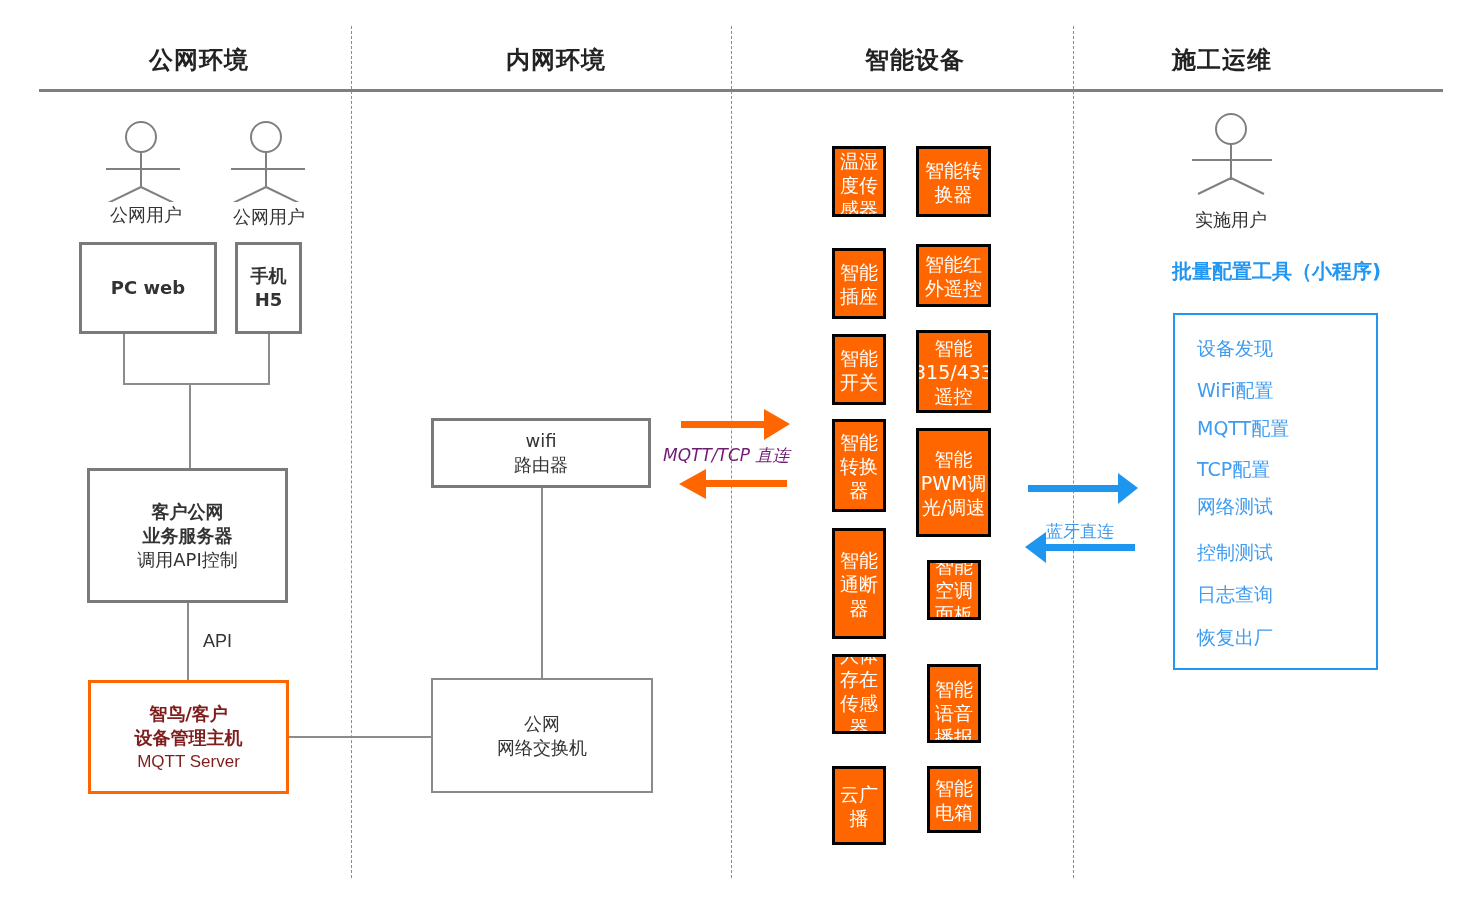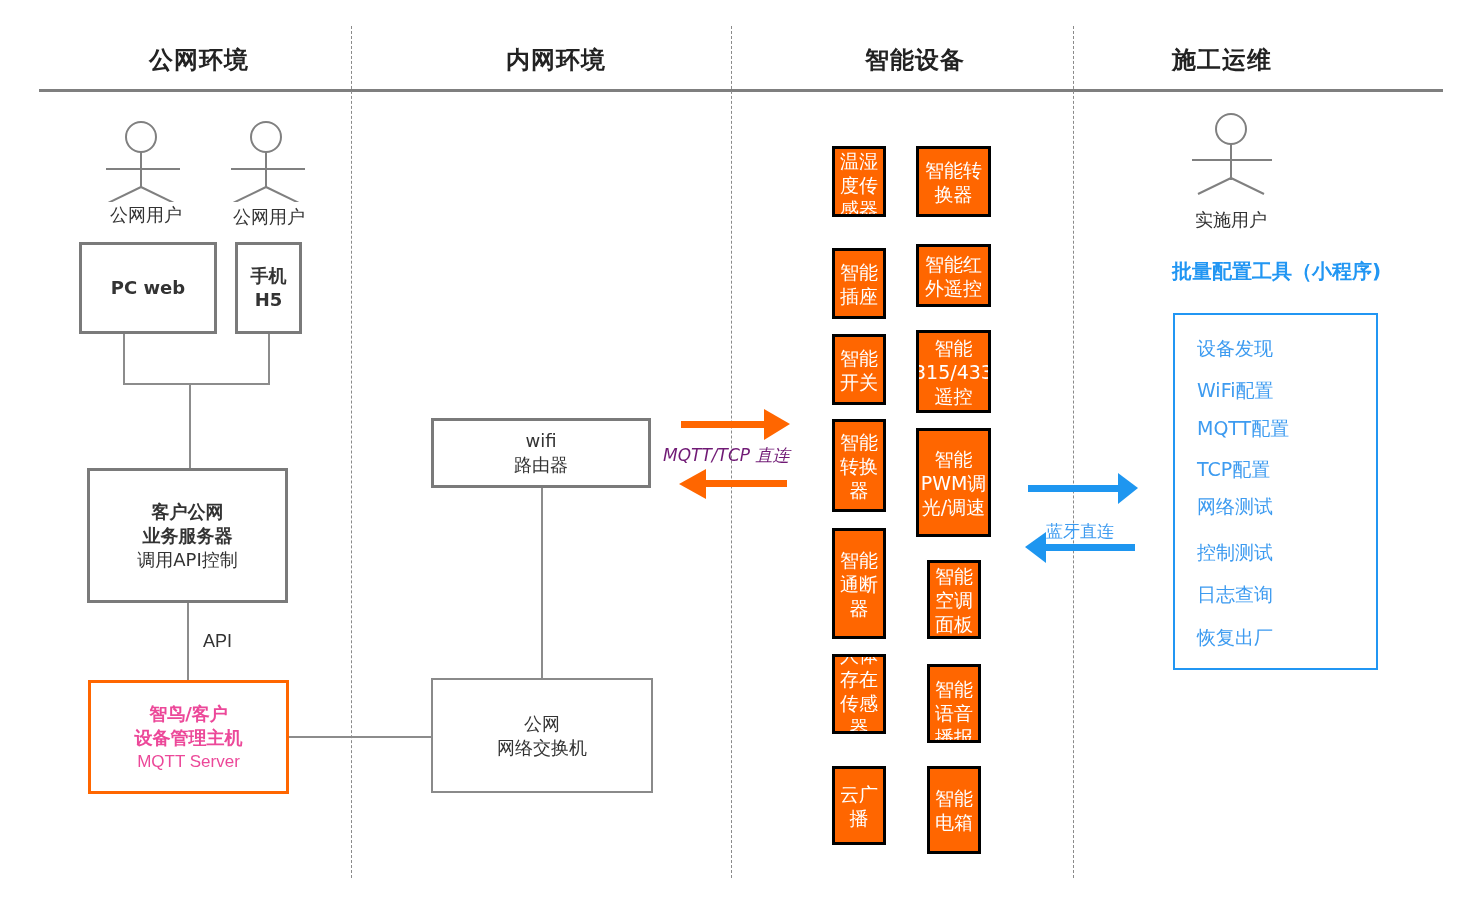--- a/index.html
+++ b/index.html
@@ -77,21 +77,21 @@
 
 <div class="box gray-thick" style="left:87px;top:468px;width:201px;height:135px;">
   <span class="b t18">客户公网</span>
   <span class="b t18">业务服务器</span>
   <span class="t18" style="font-family:'DejaVu Sans',sans-serif;">调用API控制</span>
 </div>
 
 <div class="line" style="left:187px;top:603px;width:2px;height:78px;"></div>
 <div class="abs" style="left:203px;top:631px;font-size:18px;">API</div>
 
-<div class="box orange-box" style="left:88px;top:680px;width:201px;height:114px;color:#ec4899;">
+<div class="box orange-box" style="left:88px;top:680px;width:201px;height:114px;color:#7f1d1d;">
   <span class="b t18">智鸟/客户</span>
   <span class="b t18">设备管理主机</span>
   <span class="t17">MQTT Server</span>
 </div>
 
 <div class="line" style="left:289px;top:736px;width:143px;height:2px;"></div>
 
 <div class="box" style="left:431px;top:418px;width:220px;height:70px;border:3px solid #7a7a7a;border-radius:0;">
   <span class="t18" style="font-family:'DejaVu Sans',sans-serif;">wifi</span>
   <span class="t18" style="font-family:'DejaVu Sans',sans-serif;">路由器</span>
@@ -141,27 +141,27 @@
   </div>
 <div class="dev" style="left:916px;top:244px;width:75px;height:63px;">
     <span>智能红外遥控</span>
   </div>
 <div class="dev" style="left:916px;top:330px;width:75px;height:83px;">
     <span>智能315/433遥控</span>
   </div>
 <div class="dev" style="left:916px;top:428px;width:75px;height:109px;">
     <span>智能PWM调光/调速</span>
   </div>
-<div class="dev" style="left:927px;top:560px;width:54px;height:79px;">
+<div class="dev" style="left:927px;top:560px;width:54px;height:60px;">
     <span>智能空调面板</span>
   </div>
 <div class="dev" style="left:927px;top:664px;width:54px;height:79px;align-items:flex-start;">
     <span style="margin-top:10px;display:block;">智能语音播报</span>
   </div>
-<div class="dev" style="left:927px;top:766px;width:54px;height:88px;justify-content:flex-end;">
+<div class="dev" style="left:927px;top:766px;width:54px;height:67px;justify-content:flex-end;">
     <span>智能电箱</span>
   </div>
 
 <svg class="abs" style="left:1022px;top:470px;" width="120" height="96">
   <g>
     <rect x="6" y="15" width="92" height="7" fill="#1e96f0"></rect>
     <polygon points="96,3 116,18 96,34" fill="#1e96f0"></polygon>
   </g>
   <g>
     <rect x="22" y="74" width="91" height="7" fill="#1e96f0"></rect>

